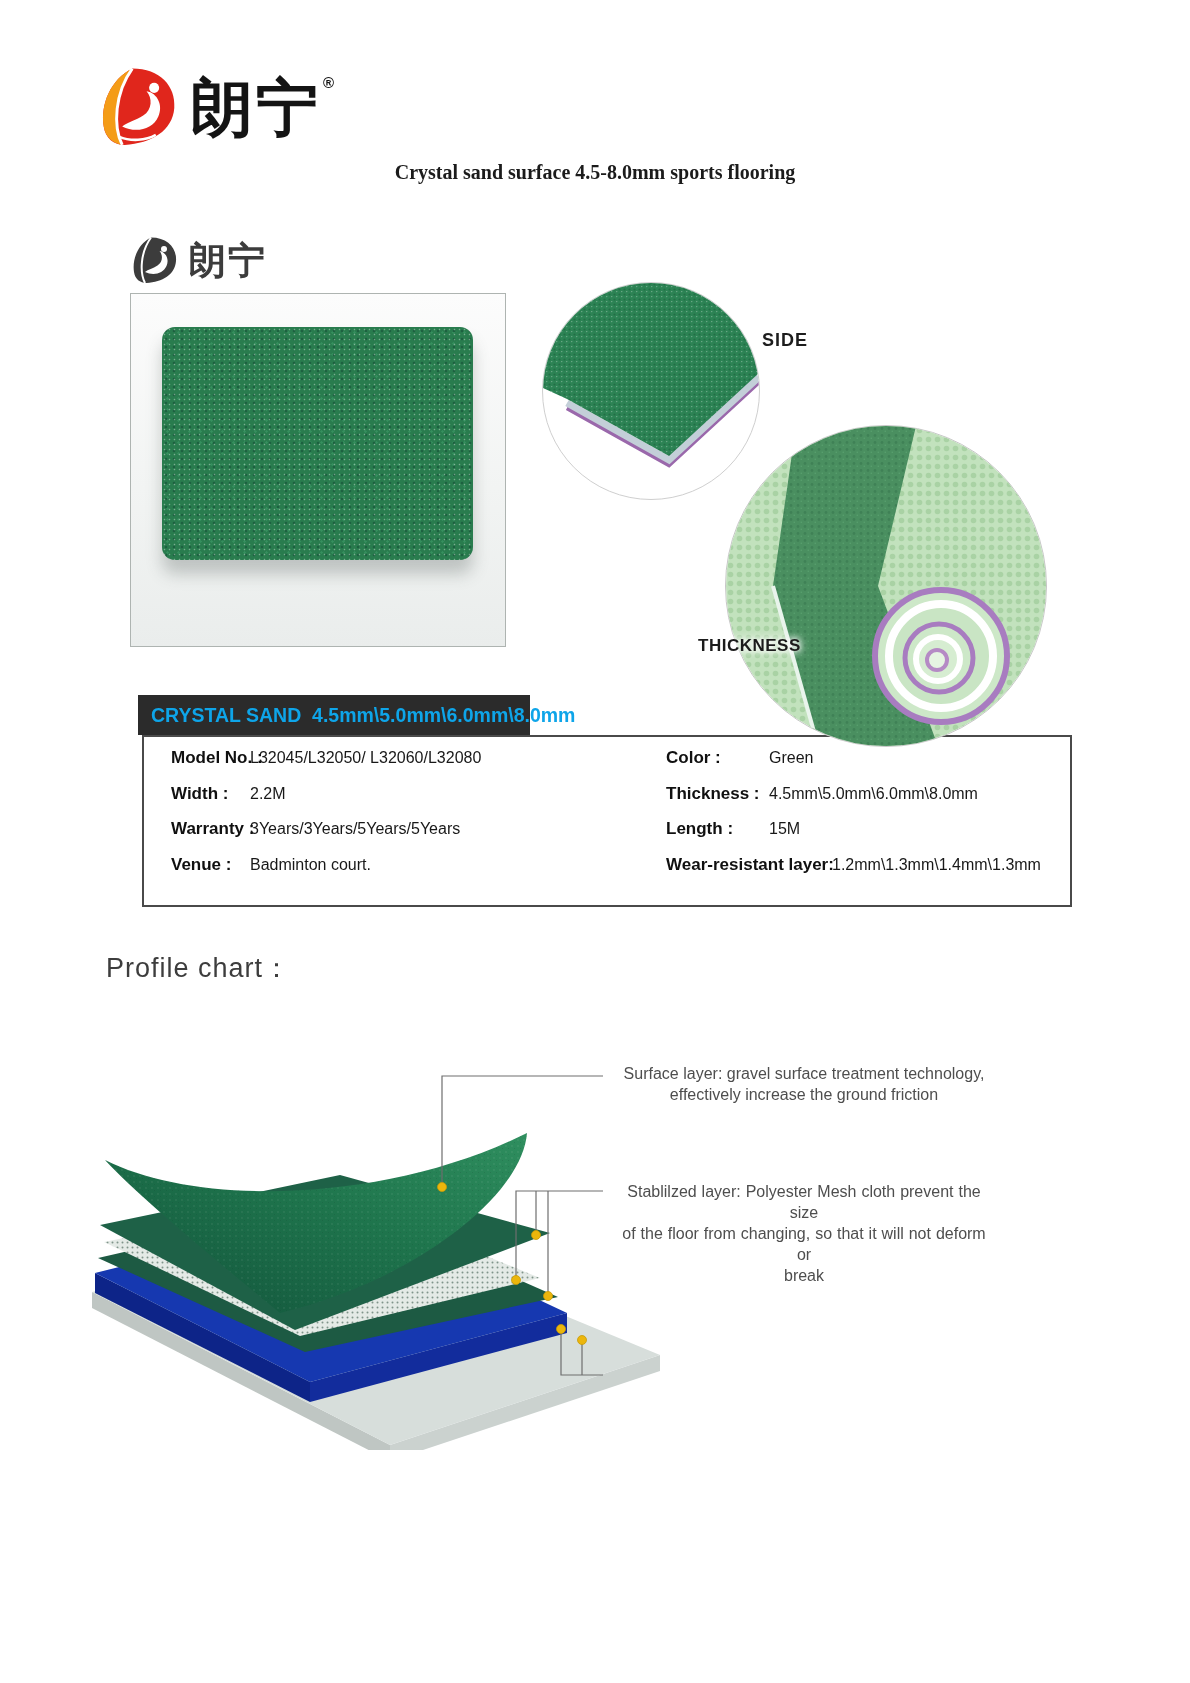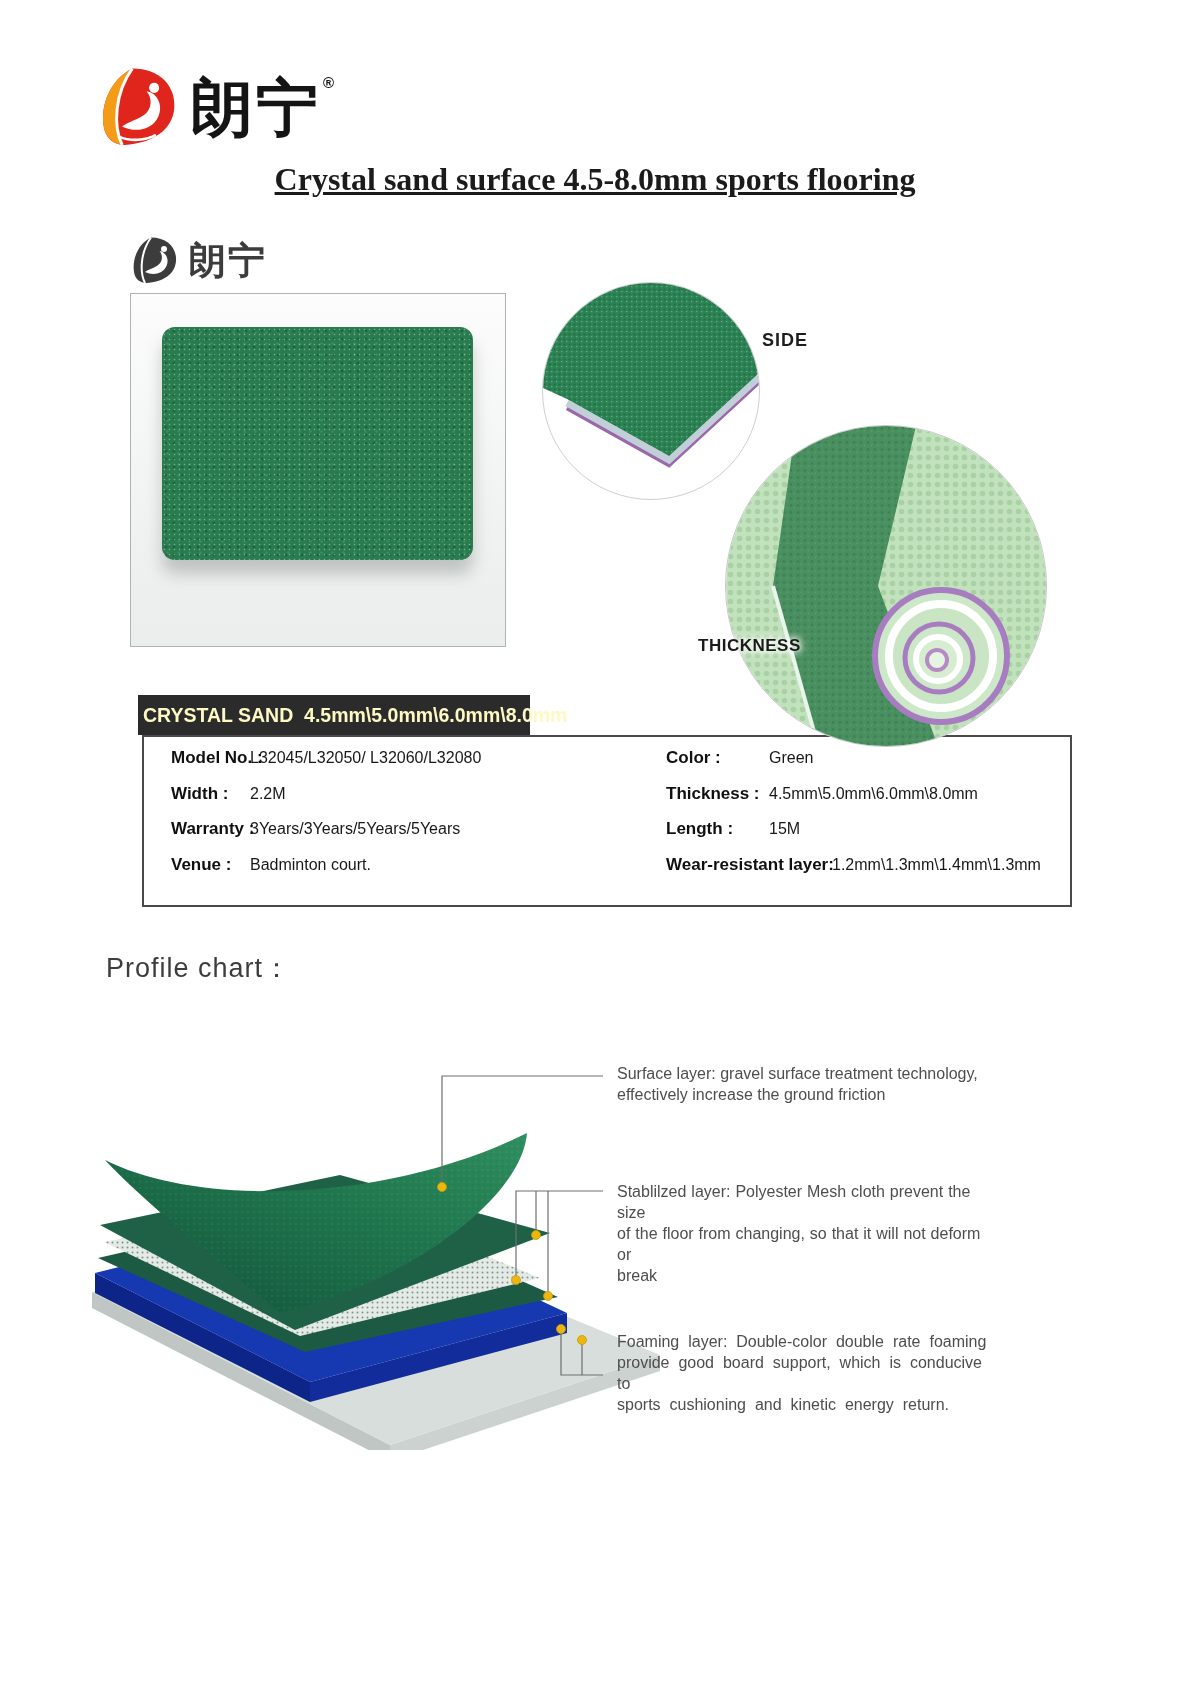--- a/index.html
+++ b/index.html
@@ -1,28 +1,28 @@
 <!DOCTYPE html>
 <html><head>
 <meta charset="utf-8">
 <style>
   html,body{margin:0;padding:0;background:#ffffff;}
   .page{position:relative;width:1190px;height:1683px;background:#fff;overflow:hidden;
-        font-family:"Liberation Sans",sans-serif;}
+        font-family:"Liberation Sans",sans-serif;text-align:center;}
   .abs{position:absolute;}
 
   
   .brand-logo{left:95px;top:58px;display:flex;align-items:center;height:100px;}
   .brand-chars{font-size:62px;font-weight:700;color:#141414;letter-spacing:3px;margin-left:8px;
                font-family:"Liberation Sans",sans-serif;}
   .brand-reg{font-size:15px;font-weight:700;color:#141414;position:relative;top:-26px;left:2px;}
 
   
   .page-title{left:50%;transform:translateX(-50%);top:161px;font-family:"Liberation Serif",serif;
-              font-size:32px;font-weight:700;color:#1b1b1b;white-space:nowrap;text-decoration:underline;}
+              font-size:20px;font-weight:700;color:#1b1b1b;white-space:nowrap;}
 
   
   .outline-logo{left:128px;top:234px;display:flex;align-items:center;height:54px;}
   .outline-chars{font-size:37px;font-weight:700;color:#3c3c3c;letter-spacing:2px;margin-left:7px;}
 
   
   .photo-frame{left:130px;top:293px;width:374px;height:352px;border:1px solid #aeb4b1;
                background:linear-gradient(180deg,#fcfcfc 0%,#f2f4f3 55%,#eaedec 100%);}
   .sample{position:absolute;left:31px;top:33px;width:311px;height:233px;border-radius:13px;
           background-color:#297c4e;
@@ -36,22 +36,22 @@
   
   .circle-side{left:542px;top:282px;width:216px;height:216px;border-radius:50%;overflow:hidden;
                background:#fff;border:1px solid #cfcfcf;}
   .circle-thickness{left:725px;top:425px;width:320px;height:320px;border-radius:50%;overflow:hidden;
                background:#fff;border:1px solid #c6c6c6;z-index:3;}
   .side-label{left:762px;top:306px;font-size:18px;font-weight:600;color:#1d1d1d;letter-spacing:1px;margin-top:24px;}
   .thickness-label{left:698px;top:636px;font-size:17px;font-weight:600;color:#1b1b1b;z-index:4;
                    letter-spacing:.5px;text-shadow:0 0 5px #fff,0 0 8px #fff,0 0 11px #fff;}
 
   
-  .spec-banner{left:138px;top:695px;width:392px;height:40px;background:#2b2b2b;color:#fef9c3;
-               font-size:19.5px;font-weight:700;line-height:40px;padding-left:5px;
+  .spec-banner{left:138px;top:695px;width:392px;height:40px;background:#2b2b2b;color:#0ea5e9;
+               font-size:19.5px;font-weight:700;line-height:40px;padding-left:13px;
                white-space:pre;box-sizing:border-box;z-index:2;}
   .spec-table{left:136px;top:735px;width:926px;height:168px;border:2px solid #4a4a4a;
               background:#fff;z-index:1;margin-left:6px;}
   .spec-table .lbl{position:absolute;font-size:17px;font-weight:700;color:#101010;white-space:pre;}
   .spec-table .val{position:absolute;font-size:16px;font-weight:500;color:#181818;white-space:pre;}
 
   
   .profile-heading{left:106px;top:950px;font-family:Liberation Sans, sans-serif;font-size:27px;
                    color:#3d3d3d;letter-spacing:1px;}
   .diagram{left:90px;top:1030px;width:580px;height:420px;}
@@ -219,17 +219,14 @@
       <circle cx="471" cy="299" r="4.5"></circle>
       <circle cx="492" cy="310" r="4.5"></circle>
     </g>
   </svg>
 
   <div class="abs annotation a2">Stablilzed layer: Polyester Mesh cloth prevent the size
 of the floor from changing, so that it will not deform  or
 break</div>
   <div class="abs annotation a1">Surface layer: gravel surface treatment technology,
 effectively increase the ground friction</div>
-  <div class="abs annotation a3">Foaming layer: Double-color double rate foaming
-provide good board support, which is conducive to
-sports cushioning and kinetic energy return.</div>
 
 </div>
 
 </body></html>

